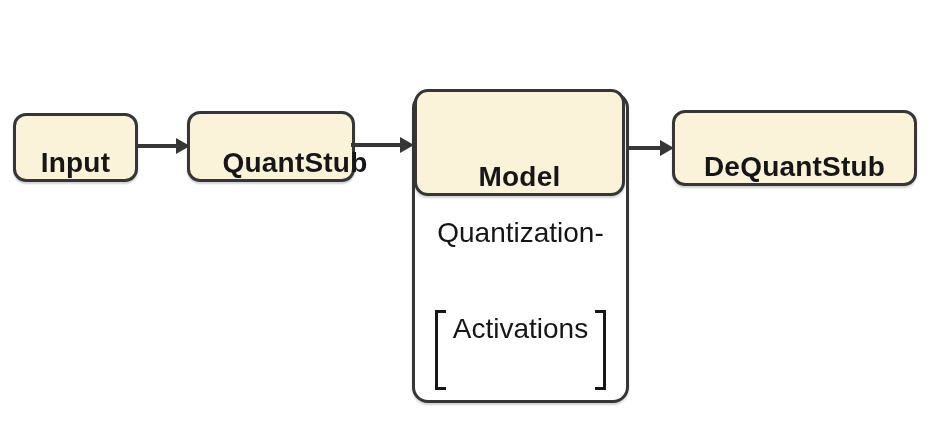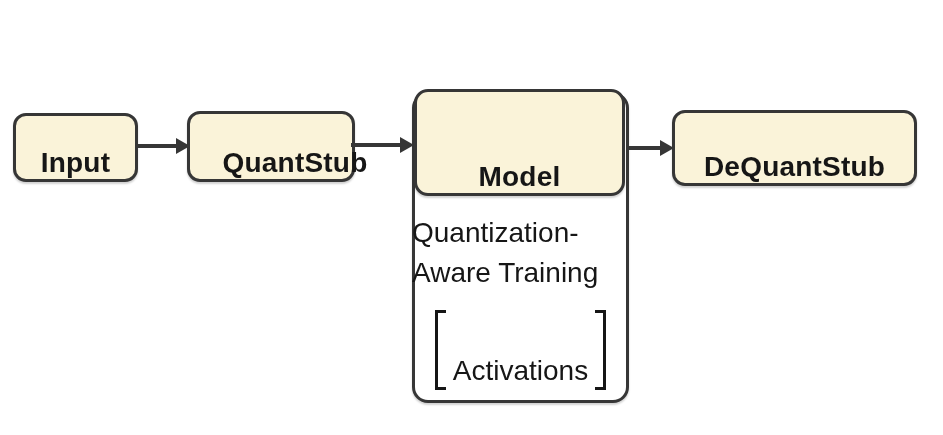--- a/index.html
+++ b/index.html
@@ -46,30 +46,31 @@
   }
   #node-model {
     left: 414px; top: 89px;
     width: 211px; height: 107px;
     border-radius: 14px;
   }
   .model-desc {
     position: absolute;
     left: 412px; top: 213px;
     width: 217px;
+    text-align: center;
     font-size: 28px;
     line-height: 40px;
     font-weight: 400;
   }
   .bracket-group {
     position: absolute;
     left: 412px; top: 310px;
     width: 217px;
     display: flex;
-    align-items: flex-end;
+    align-items: flex-start;
     justify-content: center;
     gap: 7px;
   }
   .bracket {
     width: 11px;
     height: 80px;
     box-sizing: border-box;
   }
   .bracket.left {
     border-left: 3.5px solid var(--text, #161616);
@@ -116,21 +117,20 @@
   </svg>
 
   <div class="model-container"></div>
 
   <div class="node" id="node-model">
     <span>Model</span>
   </div>
 
   <div class="model-desc">
     <div>Quantization-</div>
-    <div>Aware Training</div>
   </div>
 
   <div class="bracket-group">
     <span class="bracket left"></span>
     <div class="bracket-lines">
       <div>Activations</div>
     </div>
     <span class="bracket right"></span>
   </div>
 

